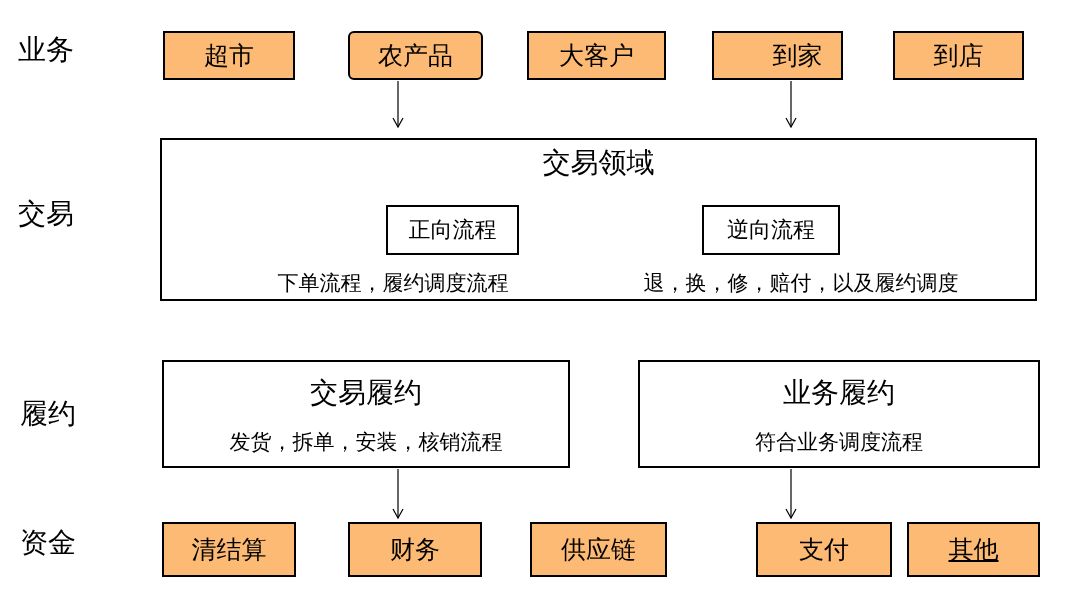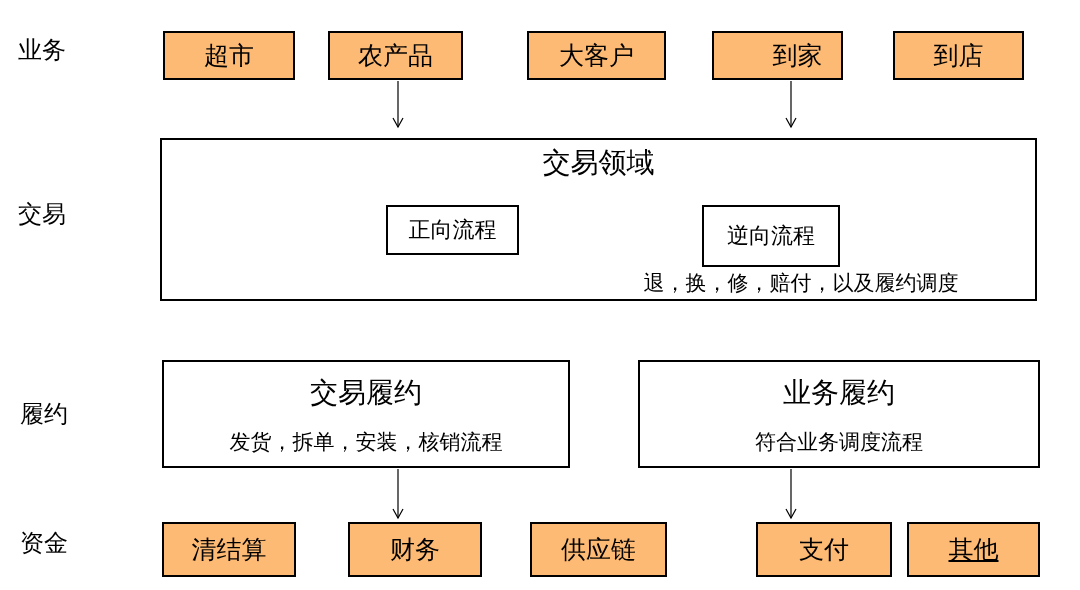--- a/index.html
+++ b/index.html
@@ -11,21 +11,21 @@
     position: relative;
     width: 1080px;
     height: 590px;
     background: #ffffff;
     font-family: "Liberation Sans", "DejaVu Sans", sans-serif;
     color: #000000;
     overflow: hidden;
   }
   .layer-label {
     position: absolute;
-    font-size: 24px;
+    font-size: 28px;
     line-height: 34px;
     color: #000000;
     white-space: nowrap;
   }
   .box {
     position: absolute;
     box-sizing: border-box;
     border: 2px solid #000000;
     background: #fdba74;
     display: flex;
@@ -99,29 +99,30 @@
 <body>
 
 <div id="canvas">
 
   <div class="layer-label" style="left:18px; top:33px;">业务</div>
   <div class="layer-label" style="left:18px; top:197px;">交易</div>
   <div class="layer-label" style="left:20px; top:397px;">履约</div>
   <div class="layer-label" style="left:20px; top:526px;">资金</div>
 
   <div class="box" style="left:163px; top:31px; width:132px; height:49px;">超市</div>
-  <div class="box" style="left:328px; top:31px; width:135px; height:49px;">农产品</div>
+  <div class="box" style="left:348px; top:31px; width:135px; height:49px;border-radius:6px;">农产品</div>
   <div class="box" style="left:527px; top:31px; width:139px; height:49px;">大客户</div>
   <div class="box" style="left:712px; top:31px; width:131px; height:49px;padding-left:40px;">到家</div>
   <div class="box" style="left:893px; top:31px; width:131px; height:49px;">到店</div>
 
   <div class="domain-box" style="left:160px; top:130px; width:877px; height:163px;">
     <div class="domain-title">交易领域</div>
     <div class="inner-box" style="left:224px; top:65px; width:133px; height:50px;">正向流程</div>
-    <div class="inner-box" style="left:540px; top:65px; width:138px; height:62px;">逆向流程</div>
+    <div class="inner-box" style="left:540px; top:65px; width:138px; height:50px;">逆向流程</div>
+    <div class="caption" style="left:71px; top:131px; width:320px;">下单流程，履约调度流程</div>
     <div class="caption" style="left:459px; top:131px; width:360px;">退，换，修，赔付，以及履约调度</div>
   </div>
 
   <div class="big-box" style="left:162px; top:360px; width:408px; height:108px;align-items:center;">
     <div class="bb-title">交易履约</div>
     <div class="bb-subtitle">发货，拆单，安装，核销流程</div>
   </div>
   <div class="big-box" style="left:638px; top:360px; width:402px; height:108px;">
     <div class="bb-title">业务履约</div>
     <div class="bb-subtitle">符合业务调度流程</div>

